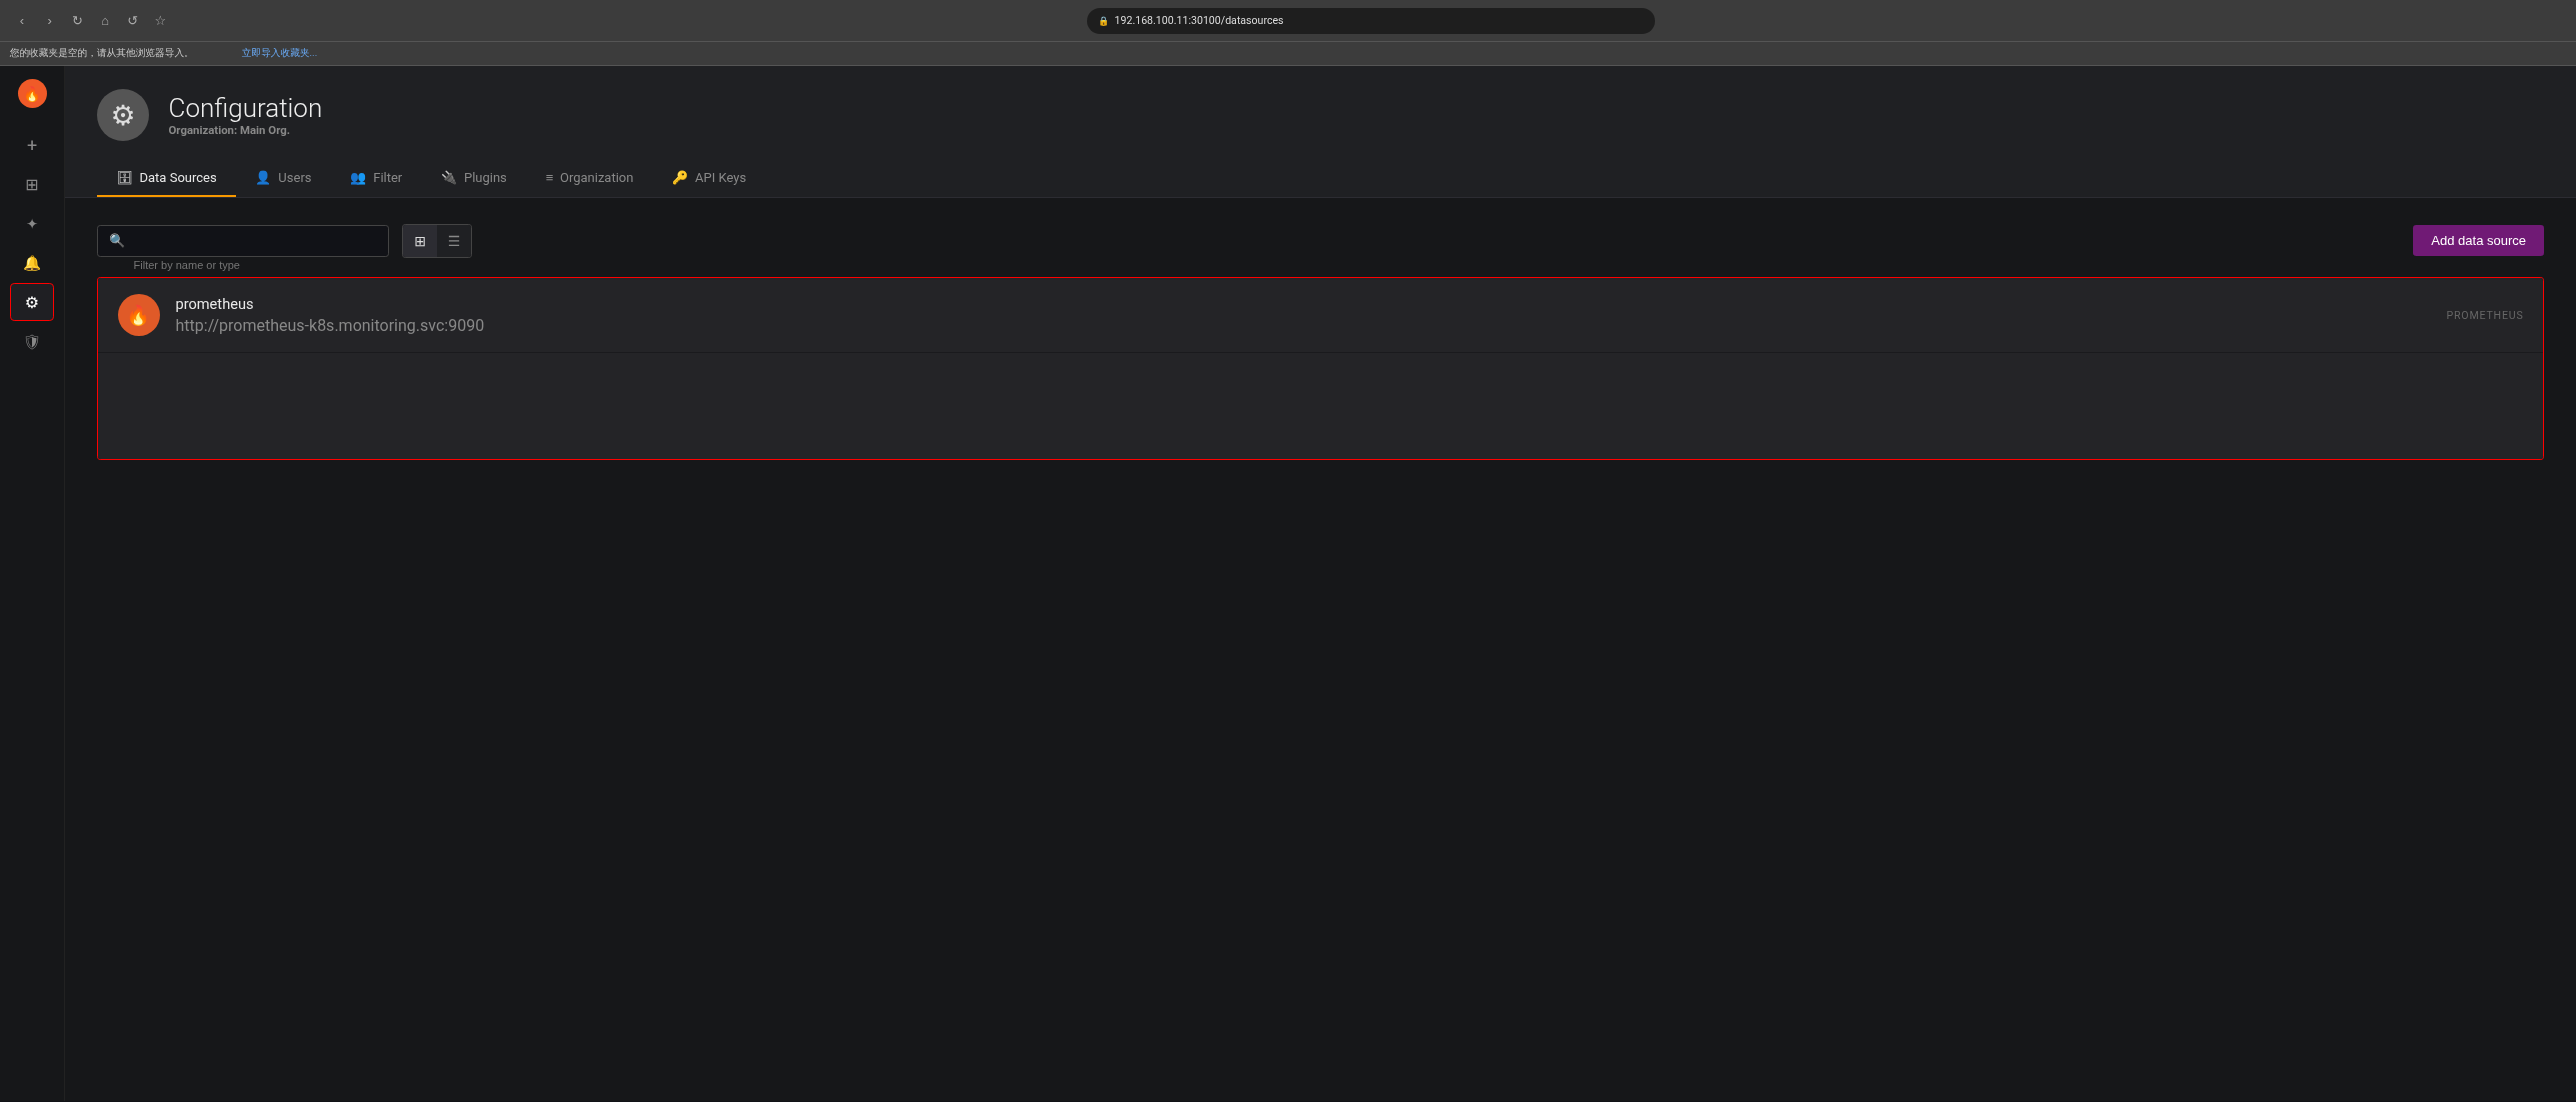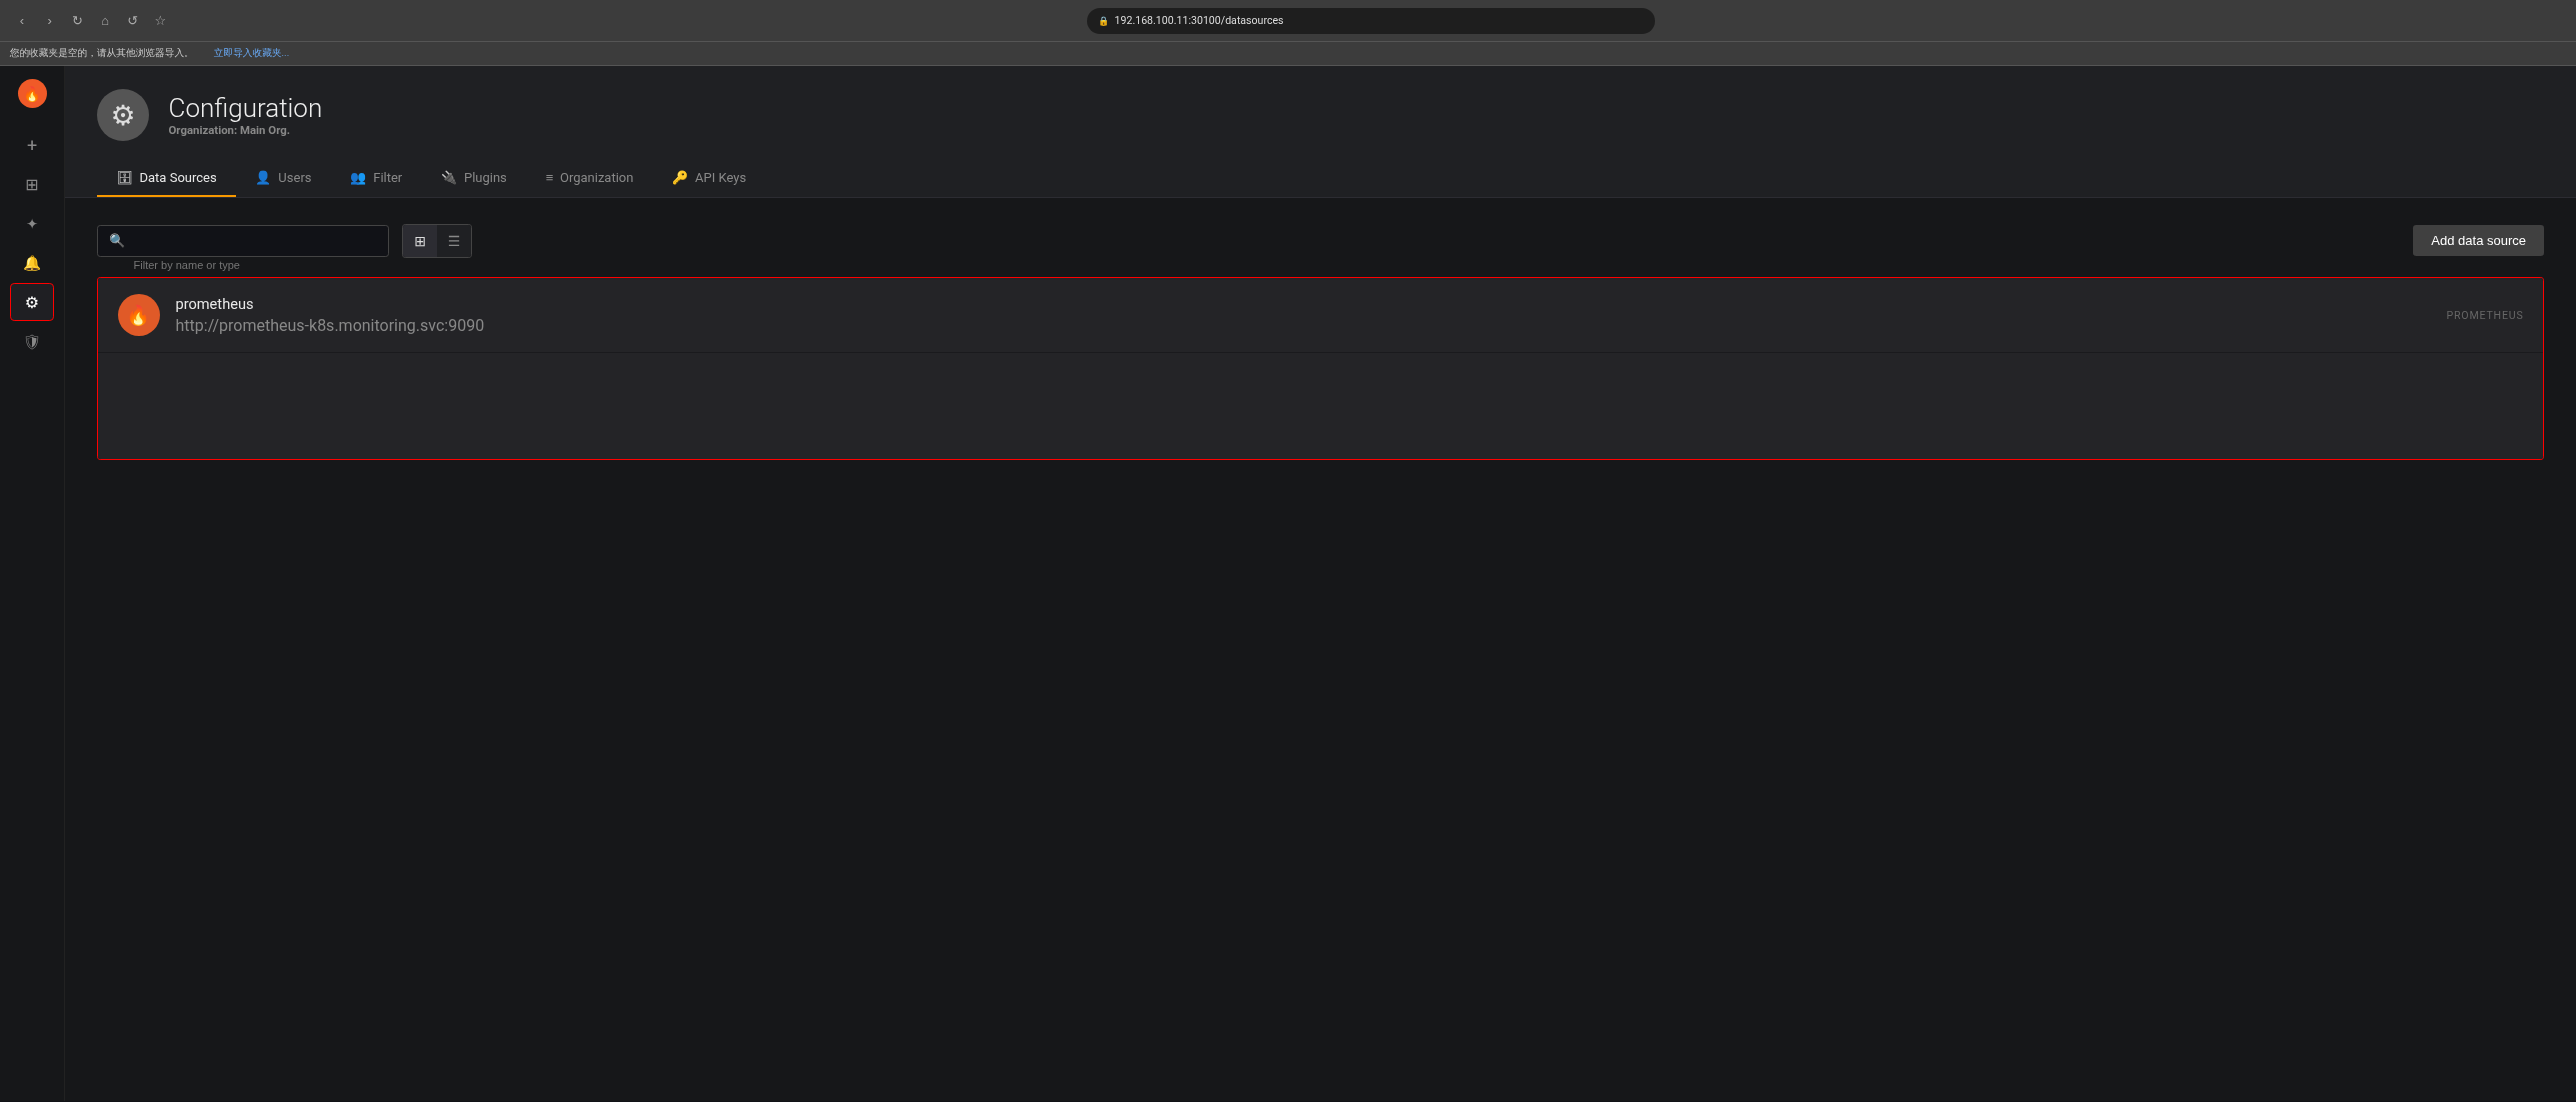--- a/index.html
+++ b/index.html
@@ -48,20 +48,21 @@
 
     .bookmark-bar {
       background: #3c3c3c;
       height: 24px;
       display: flex;
       align-items: center;
       padding: 0 9.7px;
       font-size: 9.7px;
       color: #ccc;
       border-bottom: 0.8px solid #555;
+      gap: 28px;
     }
     .bookmark-bar a {
       color: #6aabf7;
       text-decoration: none;
       margin-left: 20px;
     }
 
     
     .app-layout {
       display: flex;
@@ -205,21 +206,21 @@
       background: #1f2023;
       border: none;
       color: #888;
       cursor: pointer;
       font-size: 14px;
     }
     .view-btn.active { background: #2c2c32; color: #ddd; }
 
     .add-btn {
       margin-left: auto;
-      background: #404040;
+      background: #701a75;
       color: #fff;
       border: none;
       border-radius: 3.2px;
       padding: 8px 18px;
       font-size: 13px;
       cursor: pointer;
       white-space: nowrap;
     }
 
     

